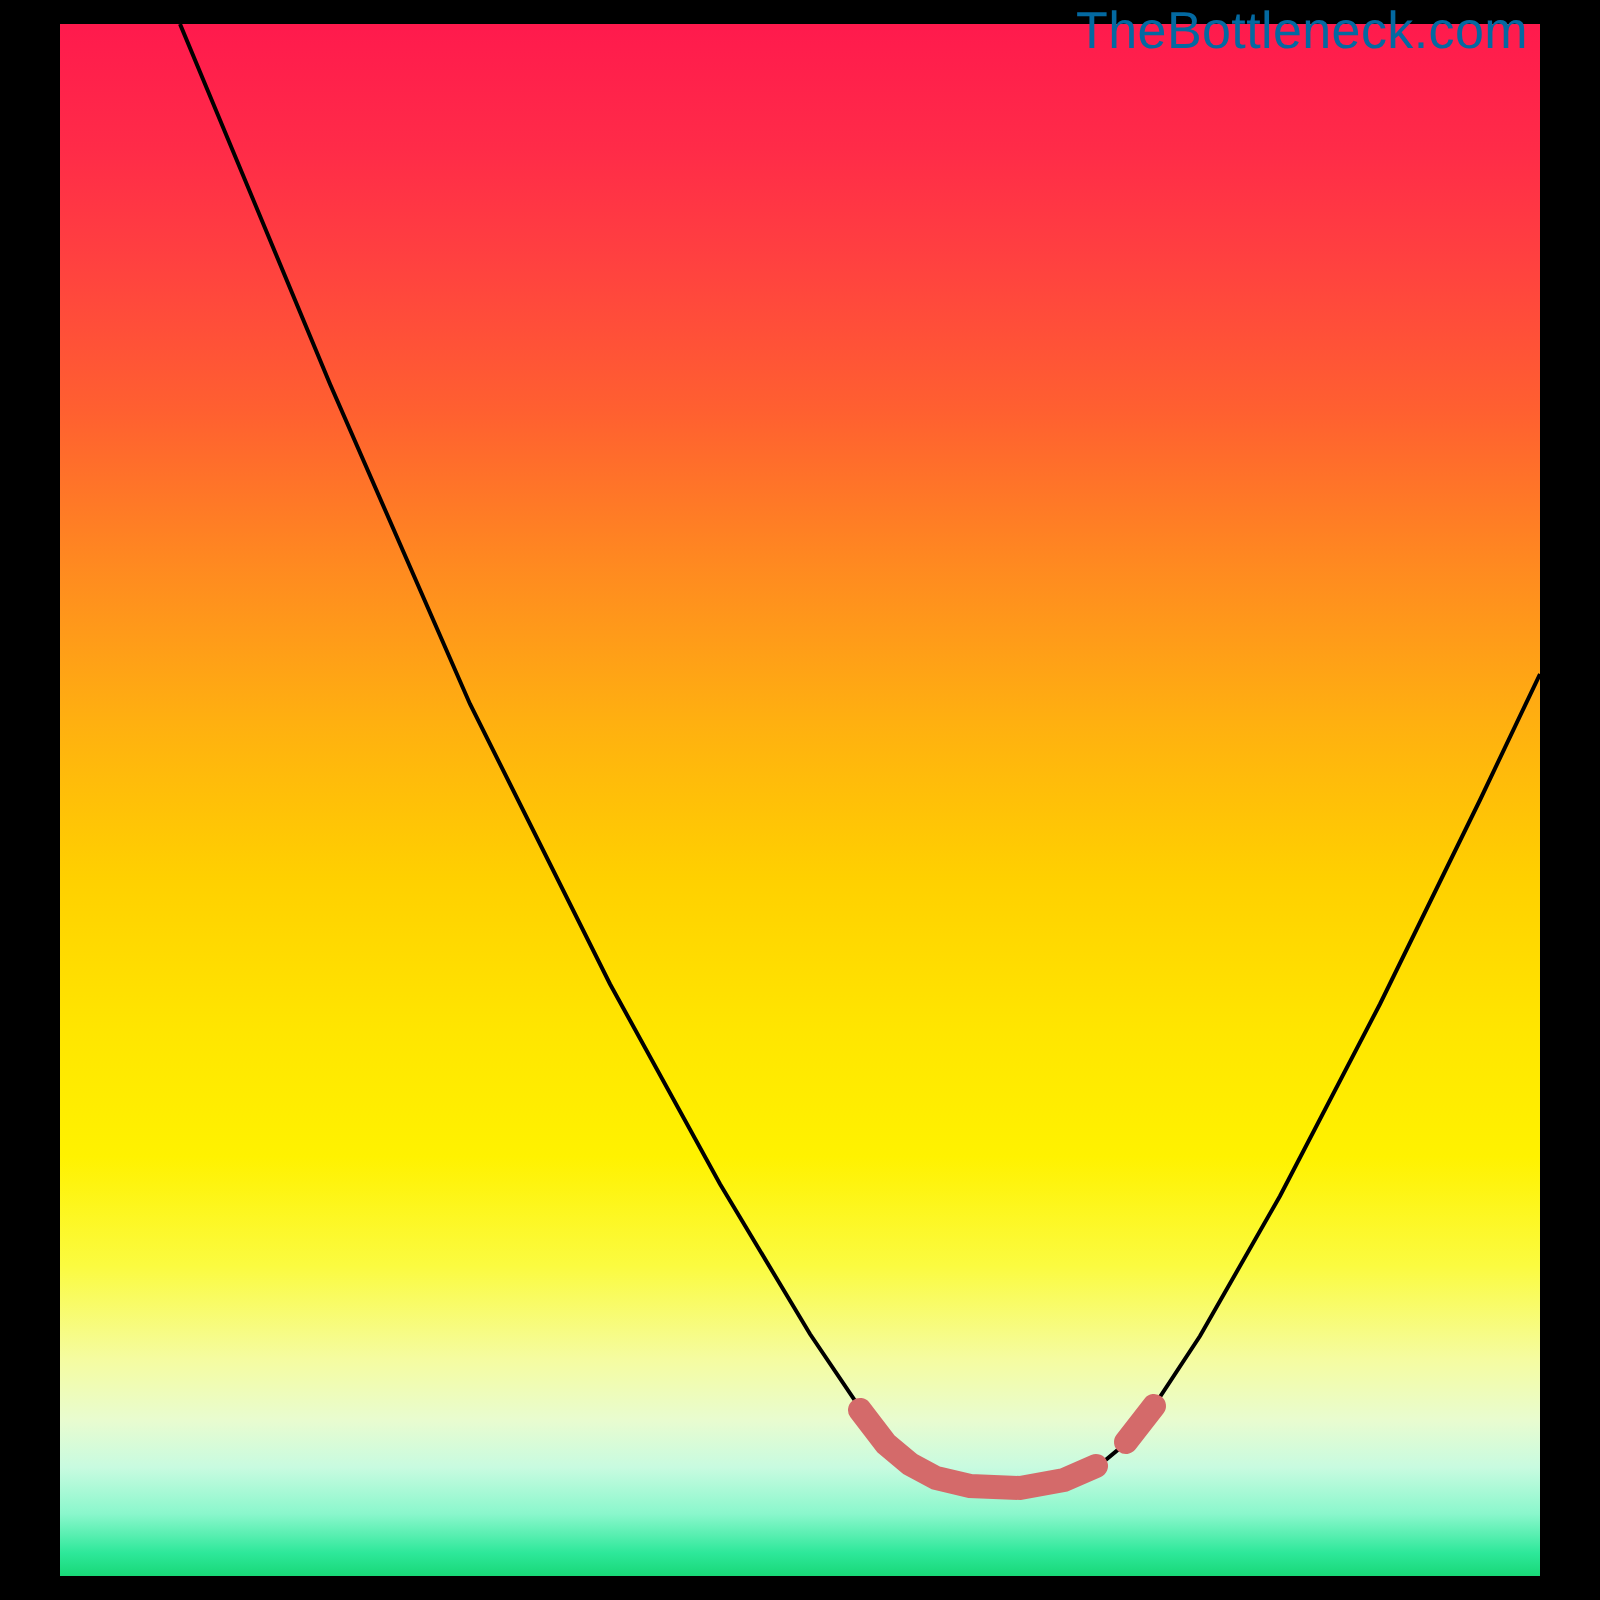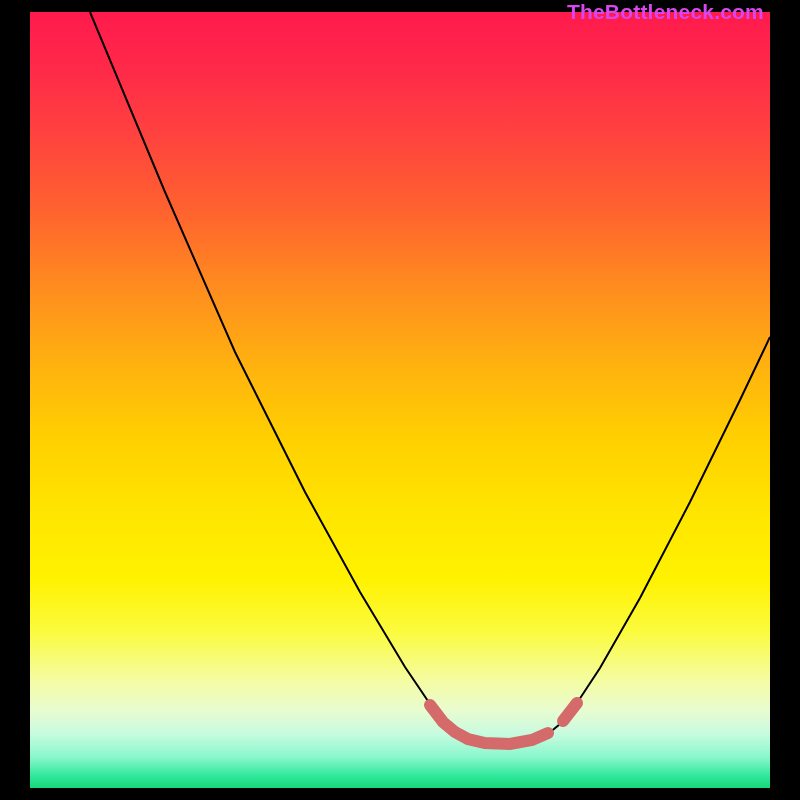--- a/index.html
+++ b/index.html
@@ -38,23 +38,23 @@
       #c8fbe0 93%,
       #8af7cc 96%,
       #2ee89a 98.5%,
       #18d877 100%
     );
   }
   .watermark {
     position: absolute;
     top: 0;
     right: 36px;
-    color: #d946ef;
-    font-size: 21px;
-    font-weight: 700;
+    color: #0369a1;
+    font-size: 26px;
+    font-weight: 400;
     letter-spacing: 0.2px;
     z-index: 10;
   }
   svg.plot {
     position: absolute;
     inset: 0;
     width: 100%;
     height: 100%;
   }
 </style>

